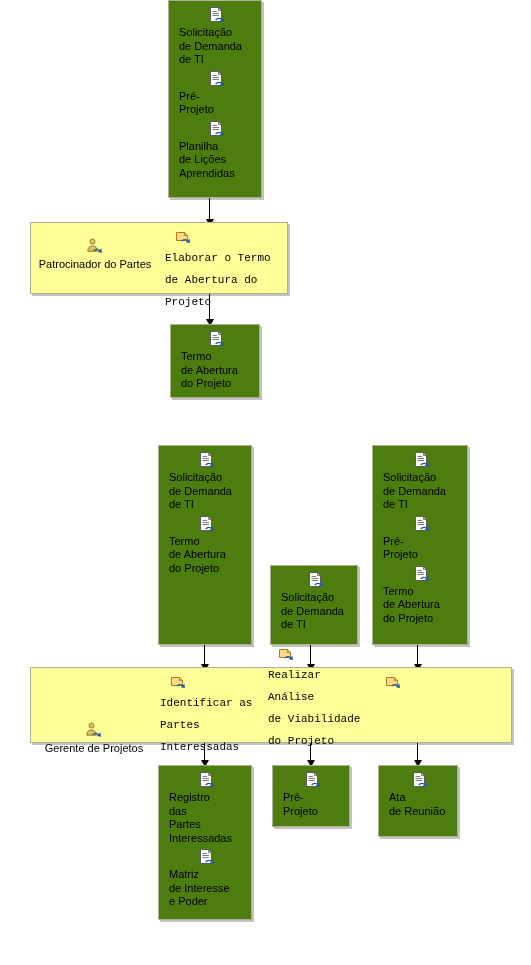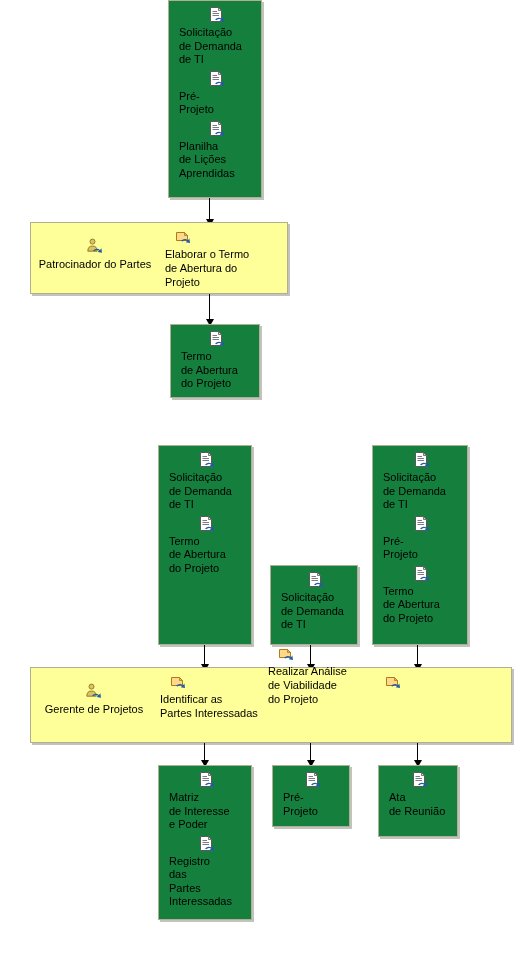--- a/index.html
+++ b/index.html
@@ -20,21 +20,21 @@
   #canvas {
     position: absolute;
     left: 0; top: 0;
     width: 531px;
     height: 965px;
   }
 
   
   .artifact-box {
     position: absolute;
-    background: #15803d;
+    background: #4d7c0f;
     border: 1px solid #b0b090;
     box-shadow: 2px 2px 0 rgba(120,120,110,0.45);
     box-sizing: border-box;
     padding: 6px 0 6px 0;
   }
   .artifact-item {
     display: block;
     padding: 0 6px 0 10px;
     margin-bottom: 4px;
   }
@@ -90,23 +90,24 @@
   .task-icon-wrap {
     display: block;
     height: 18px;
     line-height: 0;
     margin-bottom: 1px;
     padding-left: 10px;
   }
   .task-label {
     display: block;
     font-size: 11px;
-    line-height: 14px;
+    line-height: 22px;
     white-space: pre-line;
     text-align: left;
+    font-family: Liberation Mono, monospace;
   }
 
   
   .conn-line {
     position: absolute;
     background: #000000;
     width: 1px;
   }
   .conn-arrow {
     position: absolute;
@@ -350,21 +351,21 @@
   <div class="conn-arrow" style="left:201px; top:664px;"></div>
 
   <div class="conn-line" style="left:310px; top:645px; height:22px;"></div>
   <div class="conn-arrow" style="left:307px; top:664px;"></div>
 
   <div class="conn-line" style="left:417px; top:645px; height:22px;"></div>
   <div class="conn-arrow" style="left:414px; top:664px;"></div>
 
   <div class="activity-band" style="left:30px; top:667px; width:482px; height:76px;"></div>
 
-  <div class="role-cell" style="left:30px; top:683px; width:128px;">
+  <div class="role-cell" style="left:30px; top:722px; width:128px;">
     <span class="role-icon-wrap">
       <svg width="18" height="17" viewBox="0 0 18 17">
         <circle cx="6.5" cy="3.6" r="2.5" fill="#e0c25a" stroke="#8a7428" stroke-width="0.9"></circle>
         <path d="M1.8 13.2 q0 -5.2 4.7 -5.2 q4.7 0 4.7 5.2 z" fill="#e0c25a" stroke="#8a7428" stroke-width="0.9"></path>
         <path d="M7 12.5 q3.4 -3.4 7 -0.6 l1.4 -1.6 l0.6 4.4 l-4.4 -0.8 l1.5 -1.2 q-2.4 -1.6 -4.6 0.6 z" fill="#1f5ba8"></path>
       </svg>
     </span>
     <span class="role-label">Gerente de Projetos</span>
   </div>
 
@@ -420,43 +421,43 @@
           <path d="M2.5 0.5 L10.5 0.5 L13.5 3.5 L13.5 14.5 L2.5 14.5 Z" fill="#ffffff" stroke="#5a5a5a" stroke-width="1"></path>
           <path d="M10.5 0.5 L10.5 3.5 L13.5 3.5 Z" fill="#dcdcdc" stroke="#5a5a5a" stroke-width="0.8"></path>
           <g stroke="#5a5a5a" stroke-width="0.8">
             <line x1="4.5" y1="4.5" x2="9" y2="4.5"></line>
             <line x1="4.5" y1="6.5" x2="11" y2="6.5"></line>
             <line x1="4.5" y1="8.5" x2="11" y2="8.5"></line>
           </g>
           <path d="M7 12.5 q3.4 -3.4 7 -0.6 l1.4 -1.6 l0.6 4.4 l-4.4 -0.8 l1.5 -1.2 q-2.4 -1.6 -4.6 0.6 z" fill="#1f5ba8"></path>
         </svg>
       </span>
-      <span class="artifact-label">Matriz
-de Interesse
-e Poder</span>
-    </span>
-
-    <span class="artifact-item">
-      <span class="artifact-icon-wrap">
-        <svg width="18" height="17" viewBox="0 0 18 17">
-          <path d="M2.5 0.5 L10.5 0.5 L13.5 3.5 L13.5 14.5 L2.5 14.5 Z" fill="#ffffff" stroke="#5a5a5a" stroke-width="1"></path>
-          <path d="M10.5 0.5 L10.5 3.5 L13.5 3.5 Z" fill="#dcdcdc" stroke="#5a5a5a" stroke-width="0.8"></path>
-          <g stroke="#5a5a5a" stroke-width="0.8">
-            <line x1="4.5" y1="4.5" x2="9" y2="4.5"></line>
-            <line x1="4.5" y1="6.5" x2="11" y2="6.5"></line>
-            <line x1="4.5" y1="8.5" x2="11" y2="8.5"></line>
-          </g>
-          <path d="M7 12.5 q3.4 -3.4 7 -0.6 l1.4 -1.6 l0.6 4.4 l-4.4 -0.8 l1.5 -1.2 q-2.4 -1.6 -4.6 0.6 z" fill="#1f5ba8"></path>
-        </svg>
-      </span>
       <span class="artifact-label">Registro
 das
 Partes
 Interessadas</span>
     </span>
+
+    <span class="artifact-item">
+      <span class="artifact-icon-wrap">
+        <svg width="18" height="17" viewBox="0 0 18 17">
+          <path d="M2.5 0.5 L10.5 0.5 L13.5 3.5 L13.5 14.5 L2.5 14.5 Z" fill="#ffffff" stroke="#5a5a5a" stroke-width="1"></path>
+          <path d="M10.5 0.5 L10.5 3.5 L13.5 3.5 Z" fill="#dcdcdc" stroke="#5a5a5a" stroke-width="0.8"></path>
+          <g stroke="#5a5a5a" stroke-width="0.8">
+            <line x1="4.5" y1="4.5" x2="9" y2="4.5"></line>
+            <line x1="4.5" y1="6.5" x2="11" y2="6.5"></line>
+            <line x1="4.5" y1="8.5" x2="11" y2="8.5"></line>
+          </g>
+          <path d="M7 12.5 q3.4 -3.4 7 -0.6 l1.4 -1.6 l0.6 4.4 l-4.4 -0.8 l1.5 -1.2 q-2.4 -1.6 -4.6 0.6 z" fill="#1f5ba8"></path>
+        </svg>
+      </span>
+      <span class="artifact-label">Matriz
+de Interesse
+e Poder</span>
+    </span>
   </div>
 
   <div class="artifact-box" style="left:272px; top:765px; width:78px; height:62px;">
     <span class="artifact-item">
       <span class="artifact-icon-wrap">
         <svg width="18" height="17" viewBox="0 0 18 17">
           <path d="M2.5 0.5 L10.5 0.5 L13.5 3.5 L13.5 14.5 L2.5 14.5 Z" fill="#ffffff" stroke="#5a5a5a" stroke-width="1"></path>
           <path d="M10.5 0.5 L10.5 3.5 L13.5 3.5 Z" fill="#dcdcdc" stroke="#5a5a5a" stroke-width="0.8"></path>
           <g stroke="#5a5a5a" stroke-width="0.8">
             <line x1="4.5" y1="4.5" x2="9" y2="4.5"></line>

